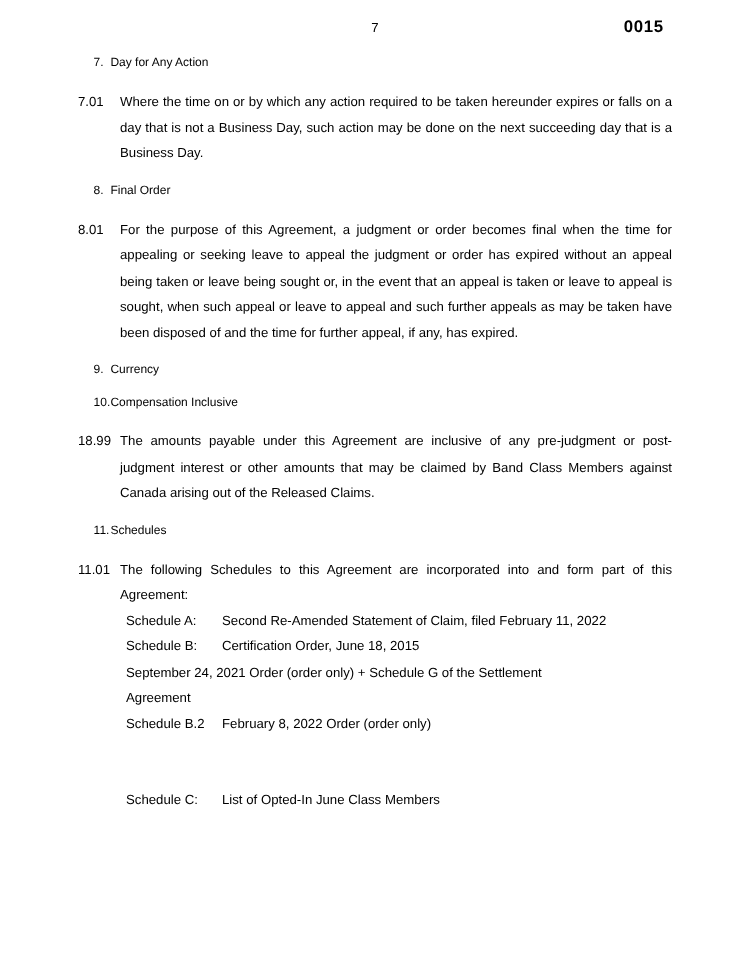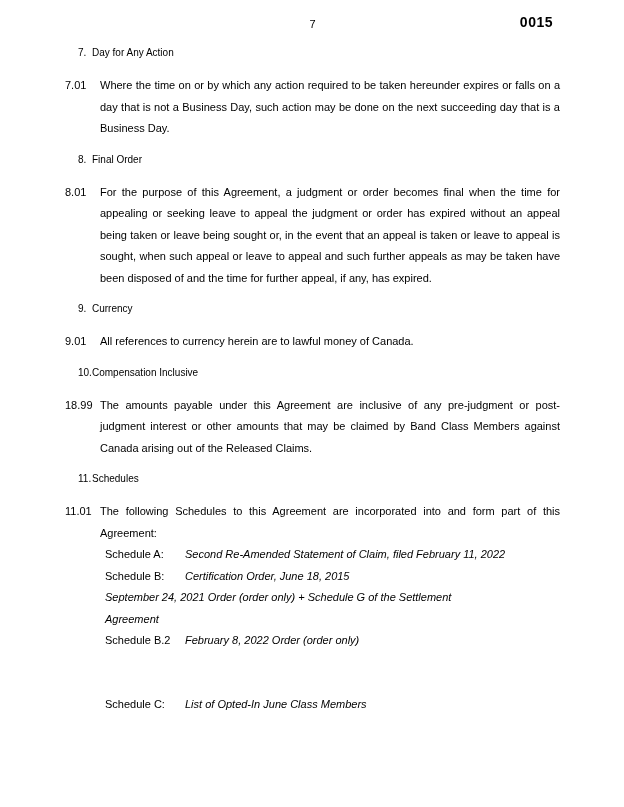--- a/index.html
+++ b/index.html
@@ -74,21 +74,20 @@
   }
   .sched-row:nth-child(5) {
     margin-top: 42px;
   }
   .sched-label {
     flex: none;
     width: 80px;
   }
   .sched-desc {
     width: 375px;
-    font-style: italic;
   }
 </style>
 </head>
 <body>
 
 <div class="page">
 
   <div class="doc-header">
     <span class="page-num">7</span>
     <span class="stamp">0015</span>
@@ -110,24 +109,20 @@
     </div>
     <div class="para">
       <span class="para-num">8.01</span>
       <div class="para-text">For the purpose of this Agreement, a judgment or order becomes final when the time for appealing or seeking leave to appeal the judgment or order has expired without an appeal being taken or leave being sought or, in the event that an appeal is taken or leave to appeal is sought, when such appeal or leave to appeal and such further appeals as may be taken have been disposed of and the time for further appeal, if any, has expired.</div>
     </div>
   </div>
 
   <div class="section">
     <div class="heading">
       <span class="sec-num">9.</span><span>Currency</span>
-    </div>
-    <div class="para">
-      <span class="para-num">9.01</span>
-      <div class="para-text">All references to currency herein are to lawful money of Canada.</div>
     </div>
   </div>
 
   <div class="section">
     <div class="heading">
       <span class="sec-num">10.</span><span>Compensation Inclusive</span>
     </div>
     <div class="para">
       <span class="para-num">18.99</span>
       <div class="para-text">The amounts payable under this Agreement are inclusive of any pre-judgment or post-judgment interest or other amounts that may be claimed by Band Class Members against Canada arising out of the Released Claims.</div>

